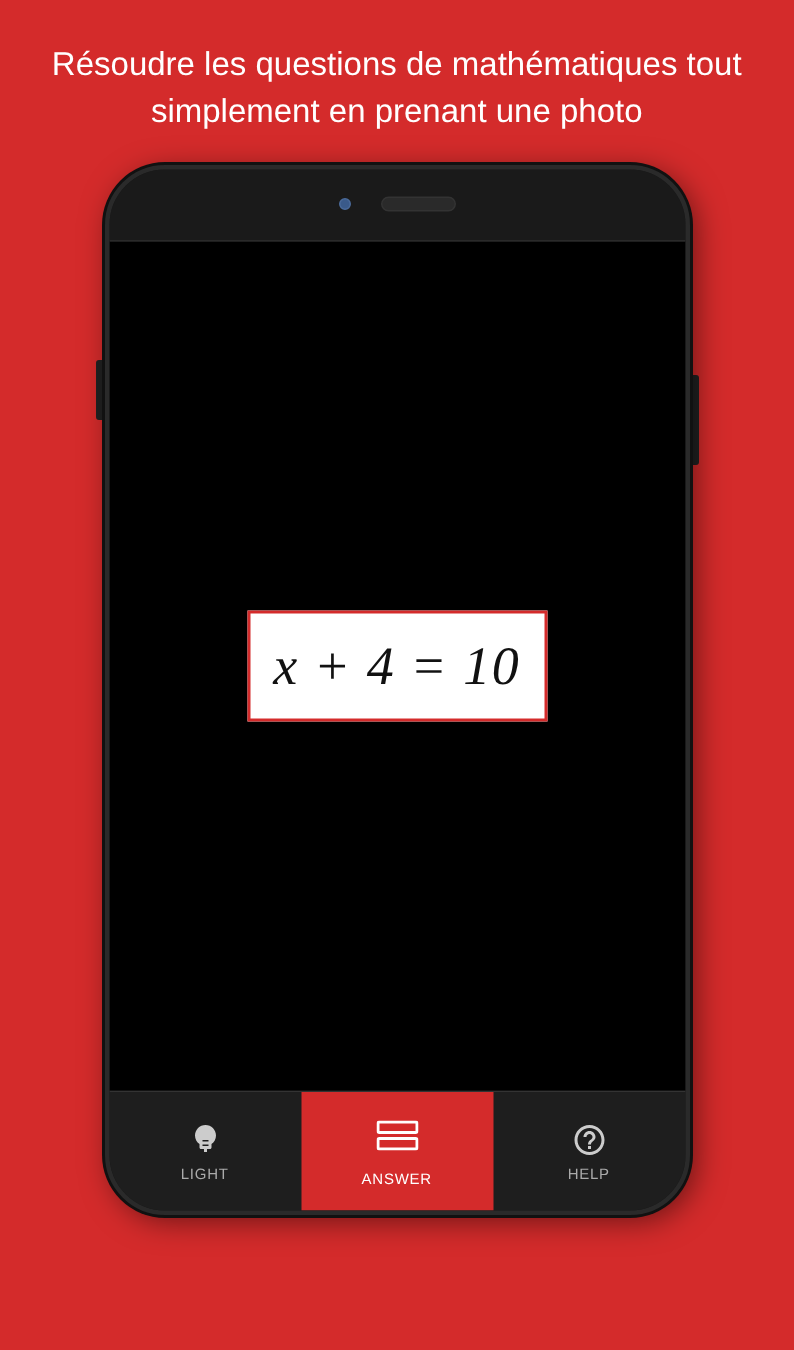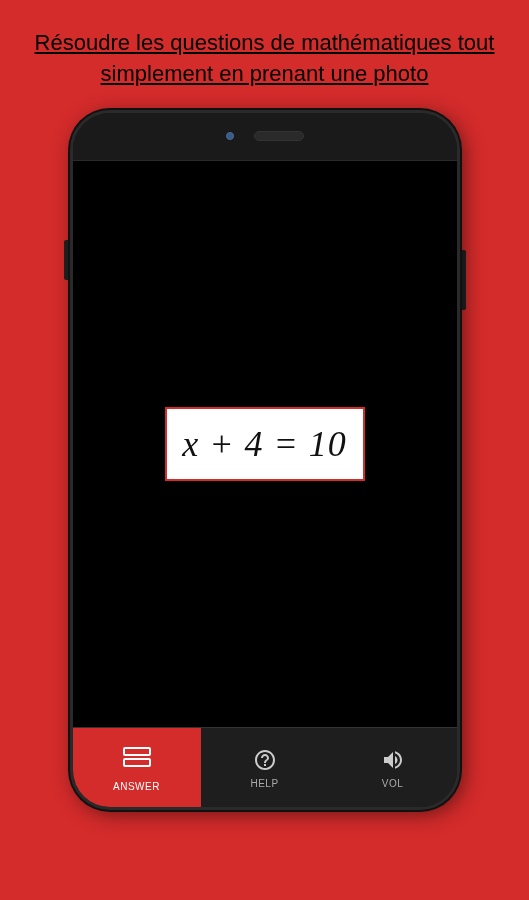--- a/index.html
+++ b/index.html
@@ -9,27 +9,26 @@
       height: 900px;
       background-color: #d42b2b;
       font-family: 'Arial', sans-serif;
       overflow: hidden;
       display: flex;
       flex-direction: column;
       align-items: center;
     }
 
     #header-text {
-      color: #000000;
+      color: #ffffff;
       font-size: 22px;
       font-weight: 400;
       text-align: center;
       padding: 28px 30px 20px 30px;
       line-height: 1.4;
-      text-decoration: underline;
     }
 
     #phone-container {
       position: relative;
       width: 390px;
       height: 700px;
       background: #1a1a1a;
       border-radius: 40px;
       border: 3px solid #2a2a2a;
       box-shadow: 0 0 0 2px #111, 4px 4px 20px rgba(0,0,0,0.5);
@@ -199,20 +198,29 @@
 
     <div id="camera-view">
 
       <div id="equation-frame">
         <span id="equation-text">x + 4 = 10</span>
       </div>
     </div>
 
     <div id="bottom-nav">
 
+      <button class="nav-item">
+        <div class="nav-icon">
+          <svg width="24" height="24" viewBox="0 0 24 24" xmlns="http://www.w3.org/2000/svg">
+            <path d="M12 2C8.13 2 5 5.13 5 9c0 2.38 1.19 4.47 3 5.74V17c0 .55.45 1 1 1h6c.55 0 1-.45 1-1v-2.26c1.81-1.27 3-3.36 3-5.74 0-3.87-3.13-7-7-7zm2 14H10v-1h4v1zm0-3H10v-1h4v1z"></path>
+            <rect x="11" y="18" width="2" height="2"></rect>
+          </svg>
+        </div>
+        <span class="nav-label">LIGHT</span>
+      </button>
 
 
       <button class="nav-item active">
         <div class="nav-icon">
           <svg width="28" height="20" viewBox="0 0 28 20" xmlns="http://www.w3.org/2000/svg">
             <rect x="1" y="1" width="26" height="7" rx="1" ry="1" fill="none" stroke="white" stroke-width="2"></rect>
             <rect x="1" y="12" width="26" height="7" rx="1" ry="1" fill="none" stroke="white" stroke-width="2"></rect>
           </svg>
         </div>
         <span class="nav-label">ANSWER</span>
@@ -220,24 +228,16 @@
 
       <button class="nav-item">
         <div class="nav-icon">
           <svg width="24" height="24" viewBox="0 0 24 24" xmlns="http://www.w3.org/2000/svg">
             <path d="M12 2C6.48 2 2 6.48 2 12s4.48 10 10 10 10-4.48 10-10S17.52 2 12 2zm0 18c-4.41 0-8-3.59-8-8s3.59-8 8-8 8 3.59 8 8-3.59 8-8 8zm-1-4h2v2h-2zm1-10c-2.21 0-4 1.79-4 4h2c0-1.1.9-2 2-2s2 .9 2 2c0 2-3 1.75-3 5h2c0-2.25 3-2.5 3-5 0-2.21-1.79-4-4-4z"></path>
           </svg>
         </div>
         <span class="nav-label">HELP</span>
       </button>
 
-      <button class="nav-item">
-        <div class="nav-icon">
-          <svg width="24" height="24" viewBox="0 0 24 24" xmlns="http://www.w3.org/2000/svg">
-            <path d="M3 9v6h4l5 5V4L7 9H3zm13.5 3c0-1.77-1.02-3.29-2.5-4.03v8.05c1.48-.73 2.5-2.25 2.5-4.02zM14 3.23v2.06c2.89.86 5 3.54 5 6.71s-2.11 5.85-5 6.71v2.06c4.01-.91 7-4.49 7-8.77s-2.99-7.86-7-8.77z"></path>
-          </svg>
-        </div>
-        <span class="nav-label">VOL</span>
-      </button>
 
     </div>
   </div>
 </div>
 
 </body></html>

